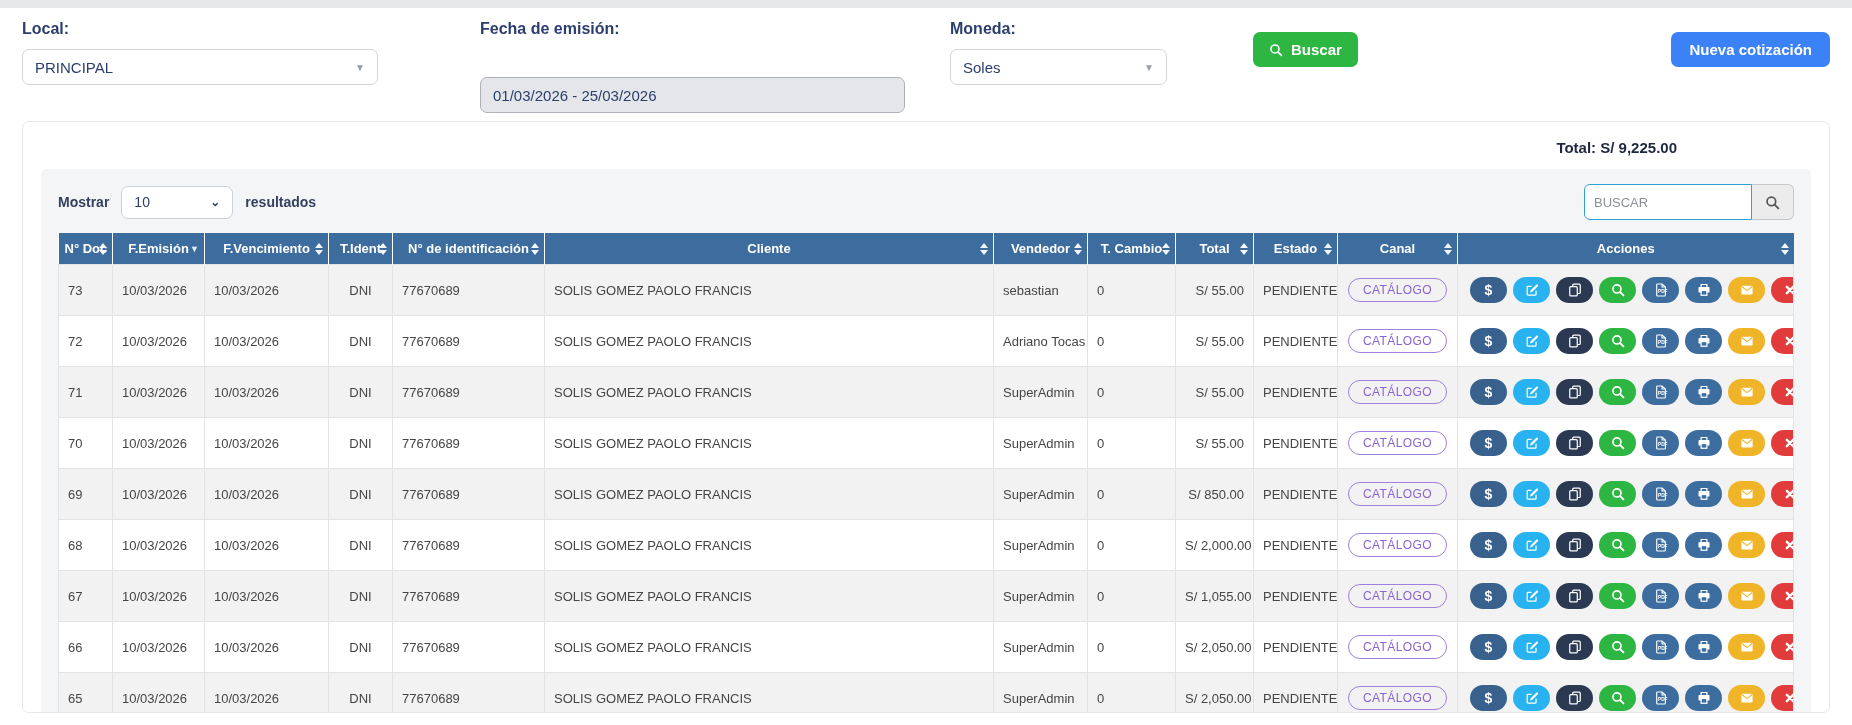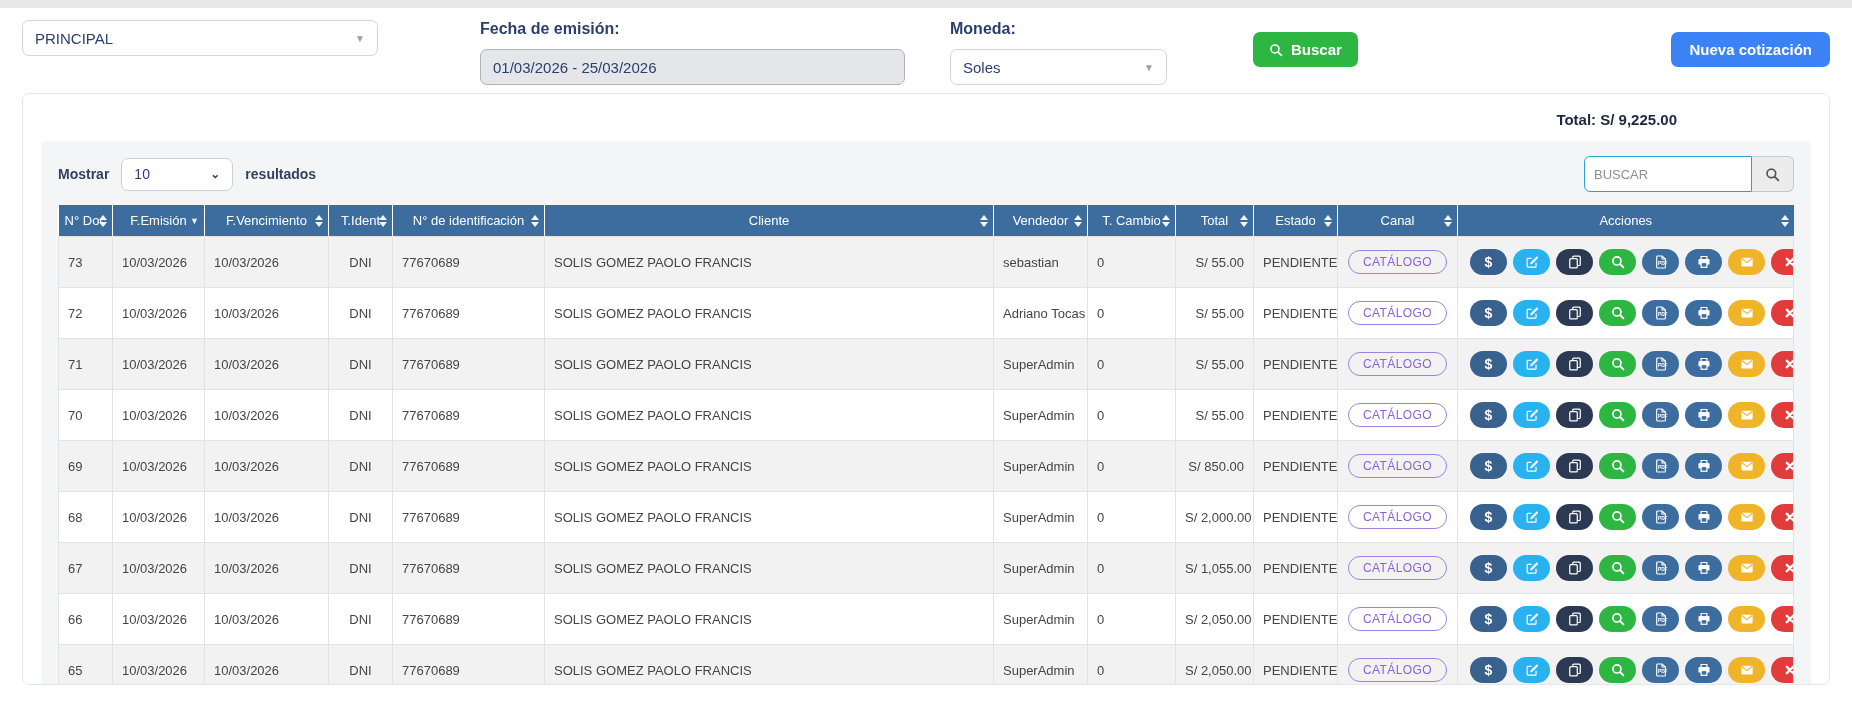--- a/index.html
+++ b/index.html
@@ -9,21 +9,21 @@
 
   
   .filters { display:flex; align-items:flex-start; padding:12px 22px 0 22px; }
   .fgroup { display:flex; flex-direction:column; }
   .flabel { font-size:16px; font-weight:bold; color:#2b3e6d; margin-bottom:11px; }
   .control { height:36px; border-radius:7px; font-size:15px; color:#2b3e6d;
     display:flex; align-items:center; padding:0 12px; }
   .select { background:#fff; border:1px solid #d3d6db; justify-content:space-between; cursor:pointer; }
   .caret { color:#9aa0a8; font-size:10px; margin-left:8px; }
   .g-local { width:356px; }
-  .g-fecha { margin-left:102px; width:425px; }
+  .g-fecha { margin-left:102px; width:425px;gap:28px; }
   .g-fecha input { height:36px; width:100%; border-radius:7px; border:1px solid #aeb2b8;
     background:#e4e6e9; color:#2b3e6d; font-size:15px; padding:0 12px;
     font-family:"Liberation Sans", sans-serif; }
   .g-moneda { margin-left:45px; width:217px; }
   .btn { border:none; border-radius:7px; height:35px; font-size:15px; font-weight:bold;
     color:#fff; cursor:pointer; display:inline-flex; align-items:center; gap:8px;
     font-family:"Liberation Sans", sans-serif; }
   .btn-buscar { background:#2db742; margin-left:86px; margin-top:12px; padding:0 16px; }
   .btn-nueva { background:#3b82f6; margin-left:auto; margin-top:12px; padding:0 18px; }
 
@@ -45,21 +45,21 @@
   .search-group { display:flex; align-items:stretch; }
   .search-group input { width:168px; height:36px; border:1px solid #2f9fd4;
     border-radius:6px 0 0 6px; background:#fff; padding:0 9px; font-size:13px;
     color:#444; outline:none; font-family:"Liberation Sans", sans-serif; }
   .search-group input::placeholder { color:#8a8f98; }
   .search-btn { width:42px; border:1px solid #c6c8cb; border-left:none; background:#ececec;
     border-radius:0 6px 6px 0; display:flex; align-items:center; justify-content:center; cursor:pointer; }
 
   
   table { width:100%; border-collapse:collapse; table-layout:fixed; background:#fff; }
-  thead th { background:#3d6d9e; color:#fff; font-size:13px; font-weight:normal;
+  thead th { background:#3d6d9e; color:#fff; font-size:13px; font-weight:bold;
     padding:8px 6px; text-align:center; position:relative; border-left:1px solid rgba(255,255,255,.35);
     cursor:pointer; white-space:nowrap; overflow:hidden;margin-top:48px; }
   thead th:first-child { border-left:none; }
   th:nth-child(1){width:54px} th:nth-child(2){width:92px} th:nth-child(3){width:124px}
   th:nth-child(4){width:64px} th:nth-child(5){width:152px}
   th:nth-child(7){width:94px} th:nth-child(8){width:88px} th:nth-child(9){width:78px}
   th:nth-child(10){width:84px} th:nth-child(11){width:120px} th:nth-child(12){width:336px}
   .sort { position:absolute; right:5px; top:50%; transform:translateY(-50%); }
   .sort-both { display:inline-flex; flex-direction:column; gap:2px; }
   .sort-both .up { width:0; height:0; border-left:4px solid transparent;
@@ -83,20 +83,21 @@
   .icon-txt { color:#fff; font-size:14px; font-weight:bold; line-height:1; }
   .icon { display:flex; }
 </style>
 </head>
 <body>
 
 <div class="top-strip"></div>
 
 <div class="filters">
   <div class="fgroup g-local">
+    <span class="flabel">Local:</span>
     <div class="control select">
       <span>PRINCIPAL</span>
       <span class="caret">▼</span>
     </div>
   </div>
   <div class="fgroup g-fecha">
     <span class="flabel">Fecha de emisión:</span>
     <input type="text" readonly="" value="01/03/2026 - 25/03/2026" style="">
   </div>
   <div class="fgroup g-moneda">

